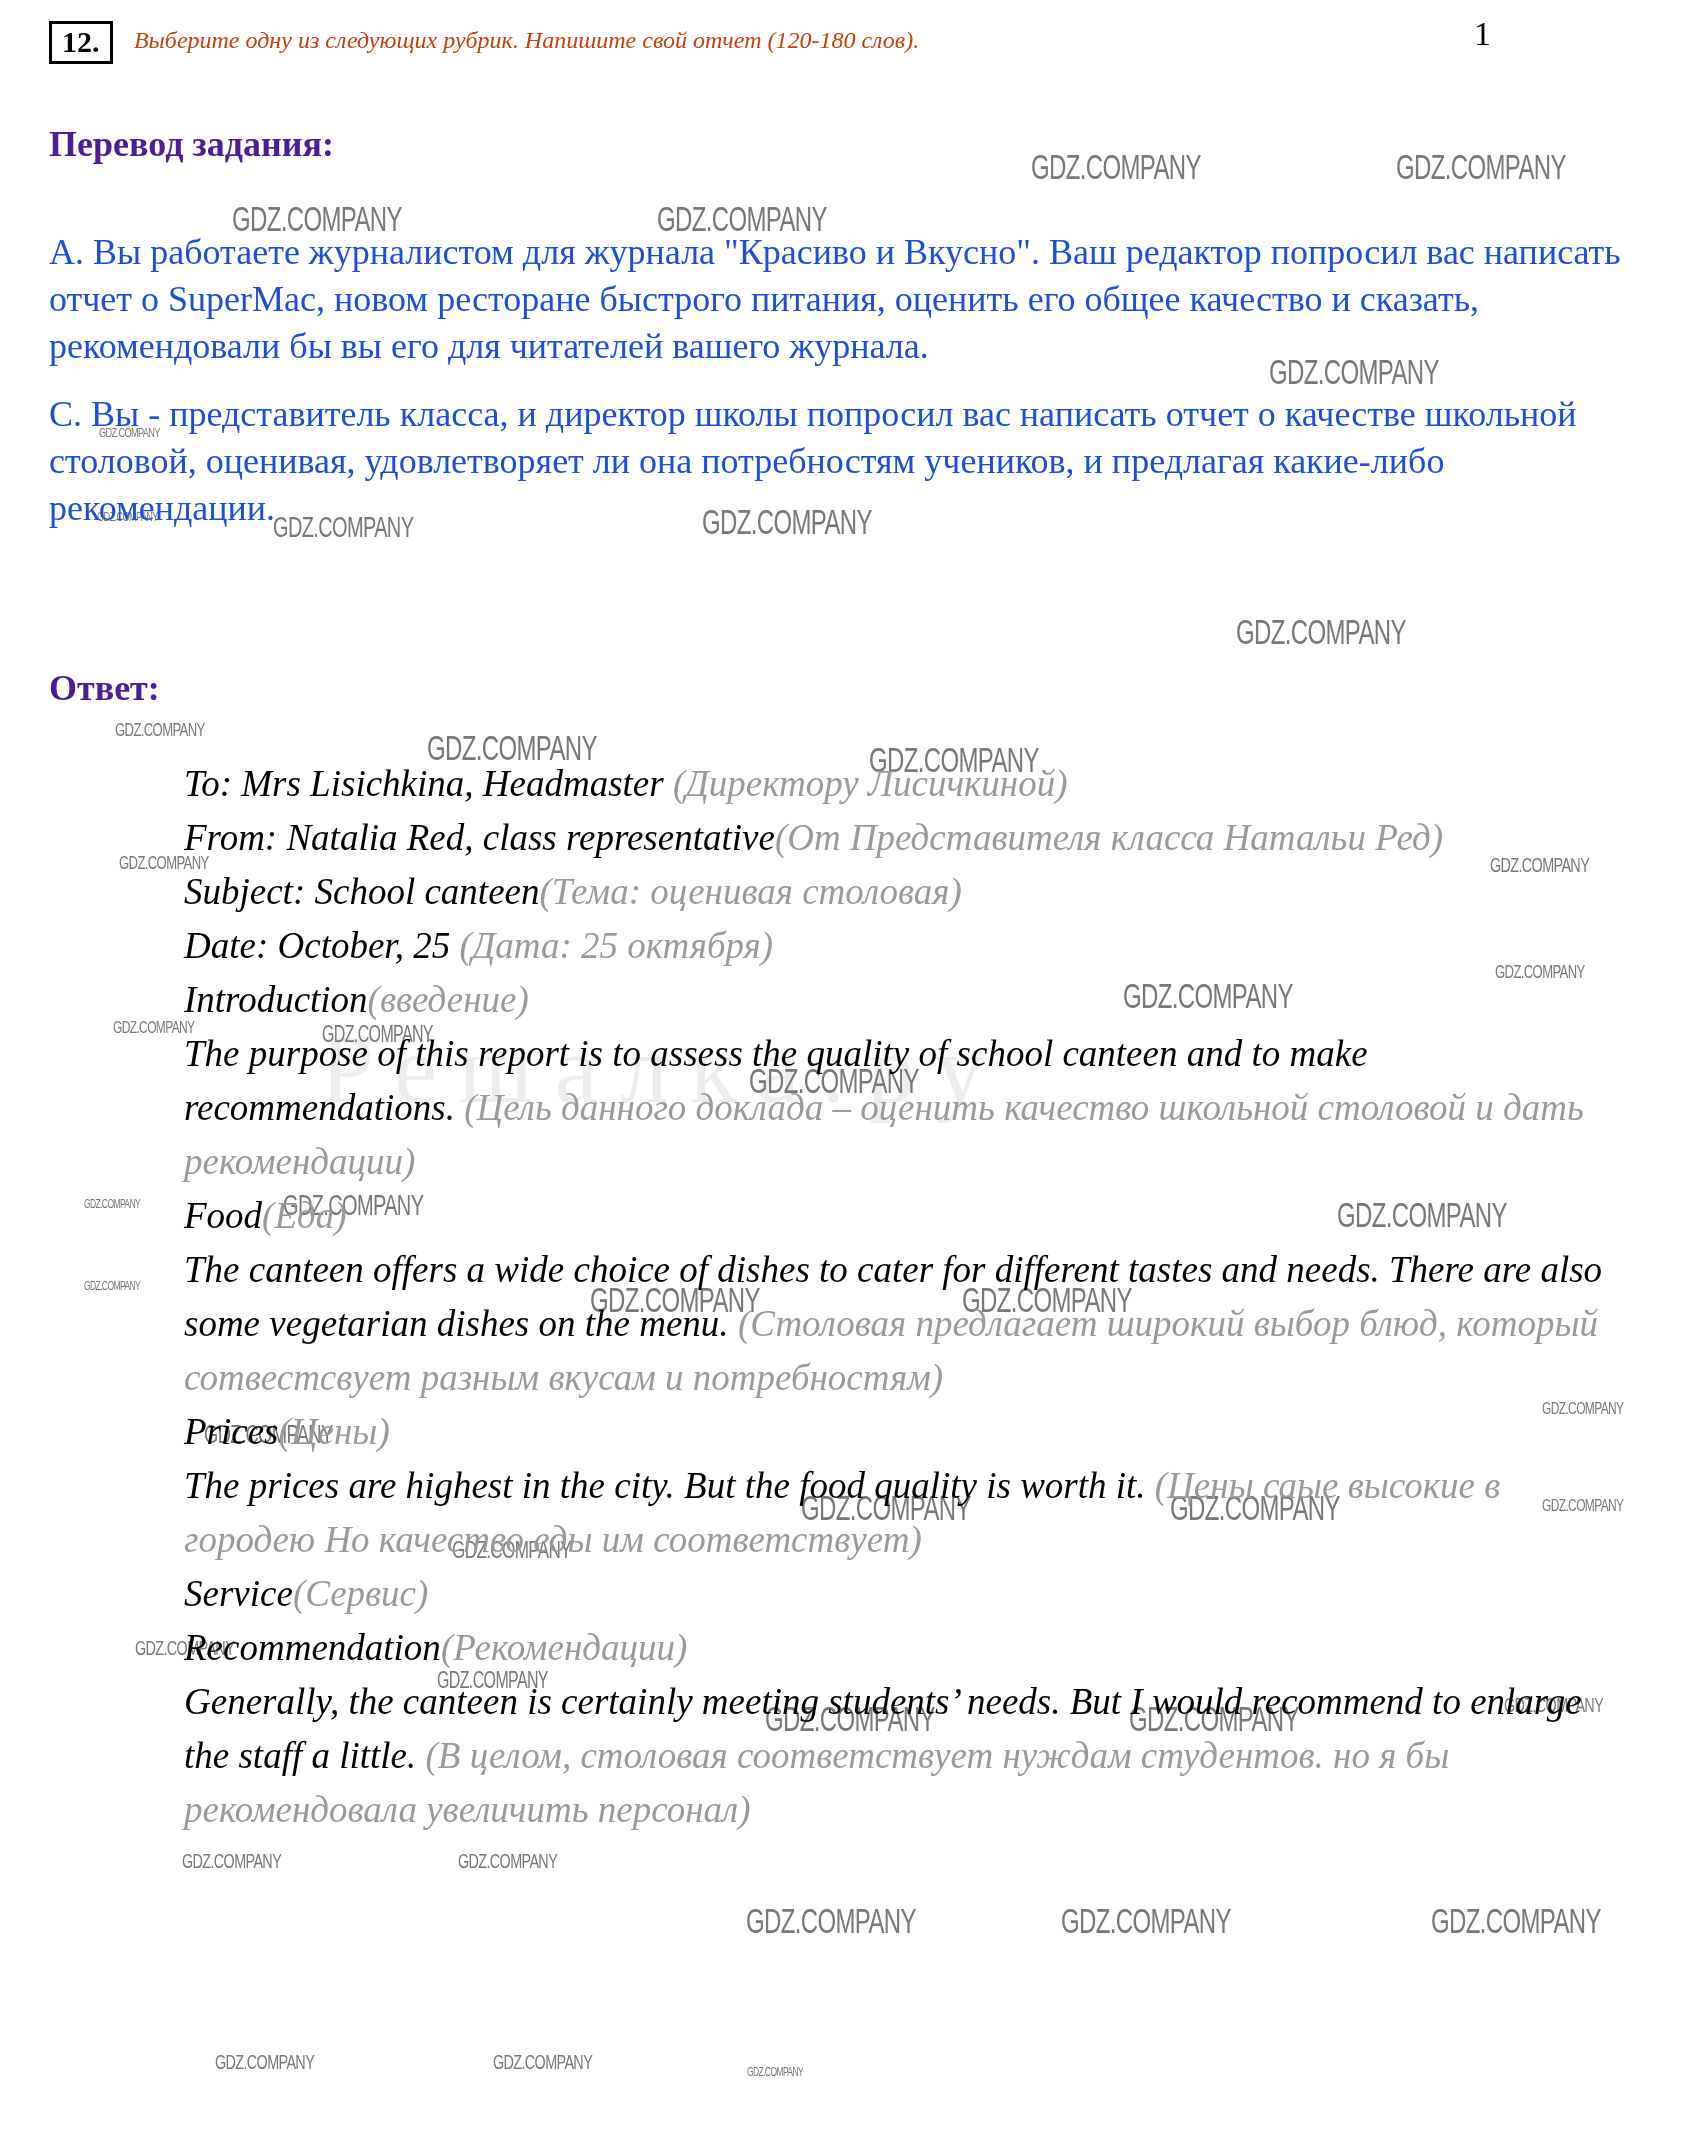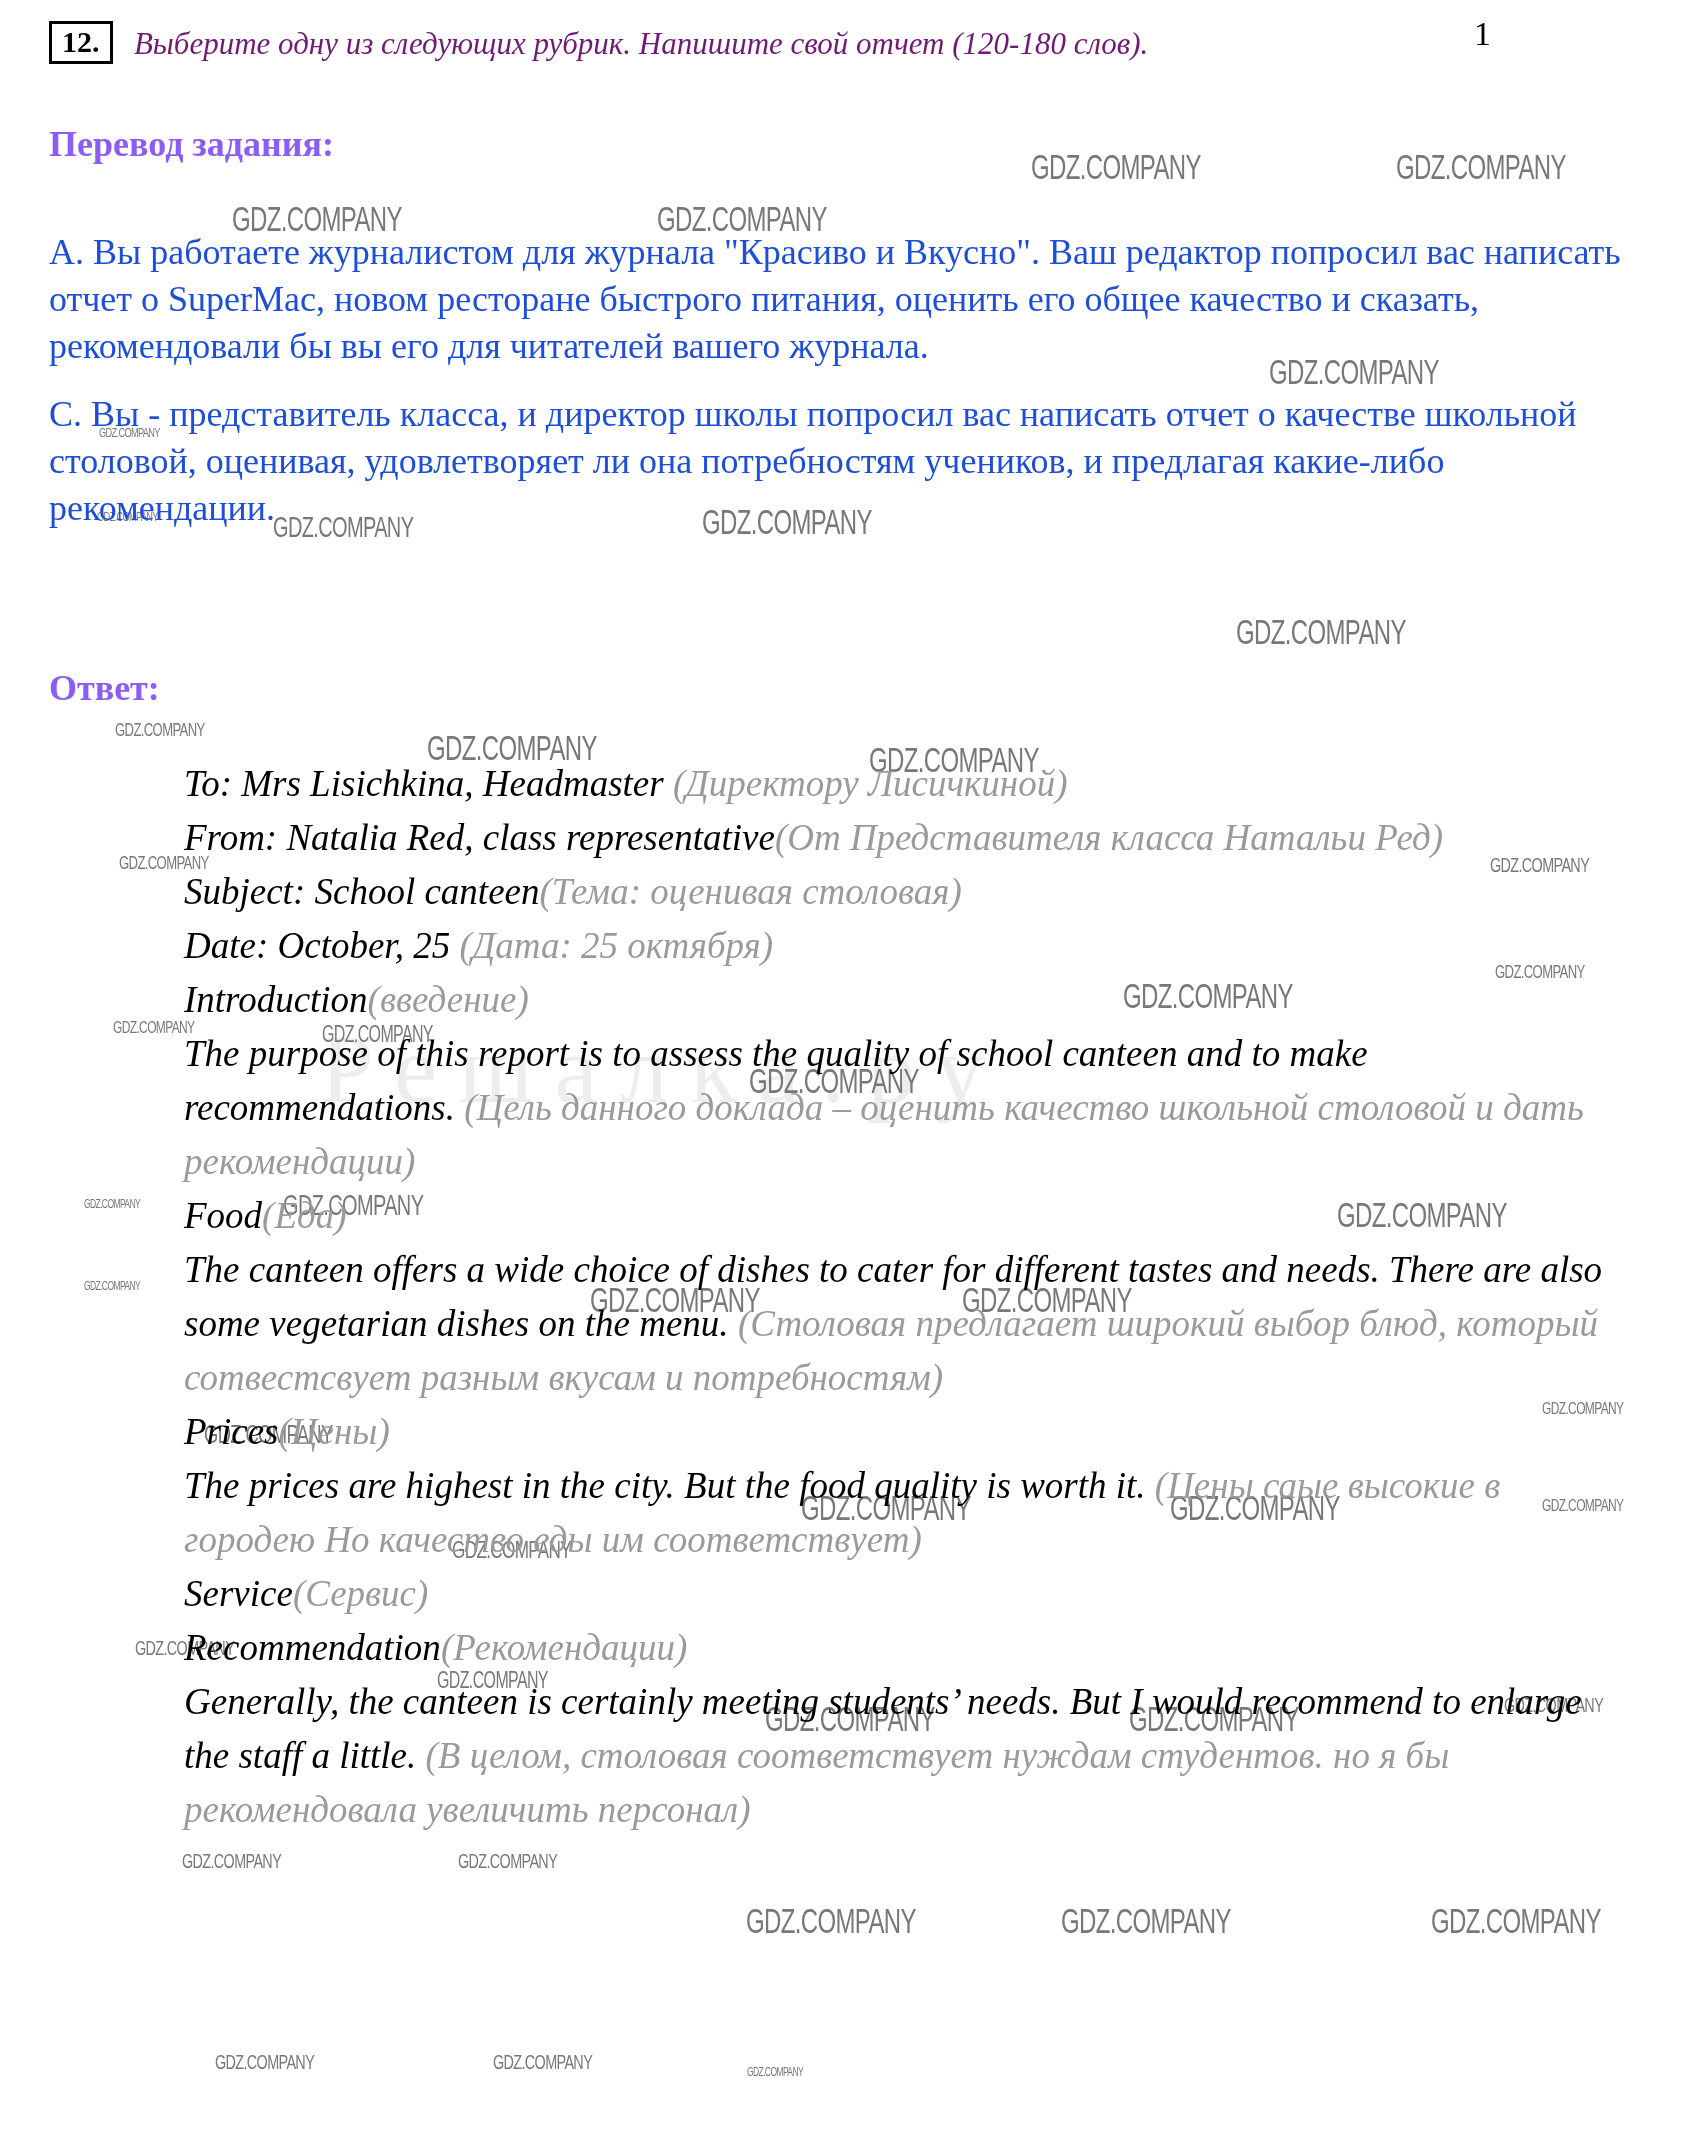--- a/index.html
+++ b/index.html
@@ -19,25 +19,25 @@
     position:absolute;left:320px;top:1014px;z-index:0;
     font-size:97px;letter-spacing:21.4px;color:rgba(80,80,80,0.10);
     font-family:"Liberation Serif", serif;white-space:nowrap;
   }
   
   .task-header{position:absolute;left:49px;top:21.4px;width:1560px;display:flex;gap:21.4px;align-items:flex-start;z-index:2;}
   .task-number{
     border:3.3px solid #000;font-weight:bold;font-size:30px;line-height:1.05;
     padding:1.6px 10px 3.3px;flex:0 0 auto;
   }
-  .task-text{font-style:italic;font-size:31px;line-height:1.25;padding-top:3.3px;color:#701a75;}
+  .task-text{font-style:italic;font-size:24px;line-height:1.25;padding-top:3.3px;color:#c2410c;}
   .page-number{position:absolute;left:1474px;top:15px;font-size:34px;z-index:2;}
   
   .translation{position:absolute;left:49px;top:123px;width:1585px;z-index:2;}
-  .section-label{margin:0;font-size:36px;font-weight:bold;color:#8b5cf6;}
+  .section-label{margin:0;font-size:36px;font-weight:bold;color:#4c1d95;}
   .translation .section-label{margin-bottom:64px;}
   .trans-par{
     margin:0 0 21.4px;font-size:36px;line-height:47px;color:#1d4ed8;
   }
   
   .answer{position:absolute;left:49px;top:667px;width:1601px;z-index:2;}
   .answer-body{margin:48px 0 0 135px;width:1433px;font-size:37px;line-height:54px;font-style:italic;}
   .ans-line{margin:0;}
   .ans-line .en{color:#000;}
   .ans-line .ru{color:#9a9a9a;}

